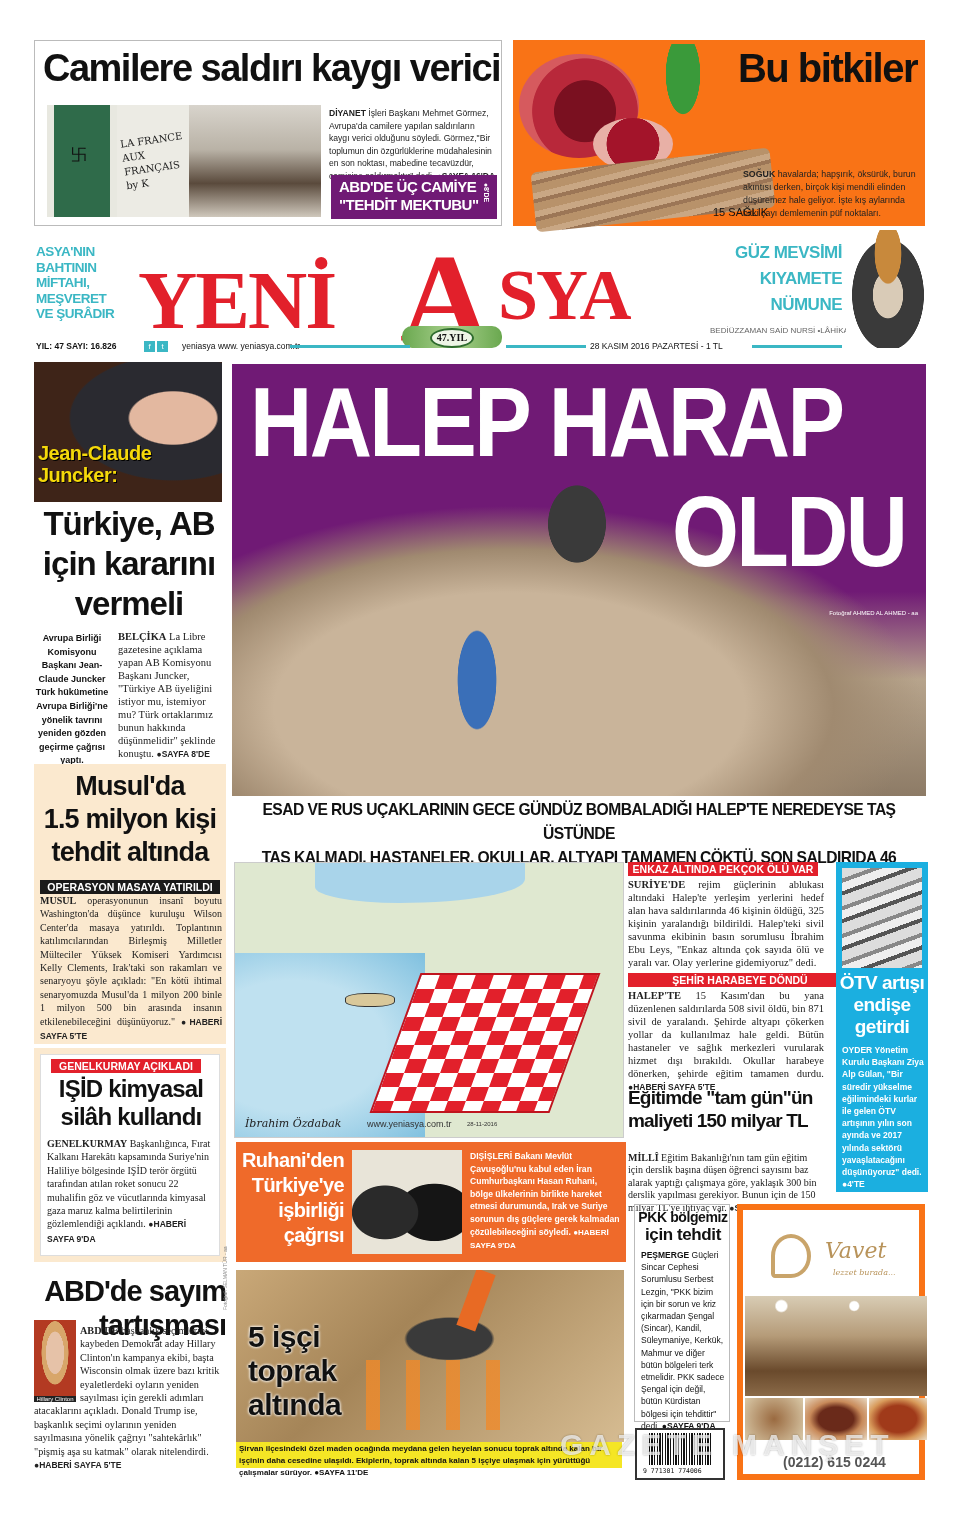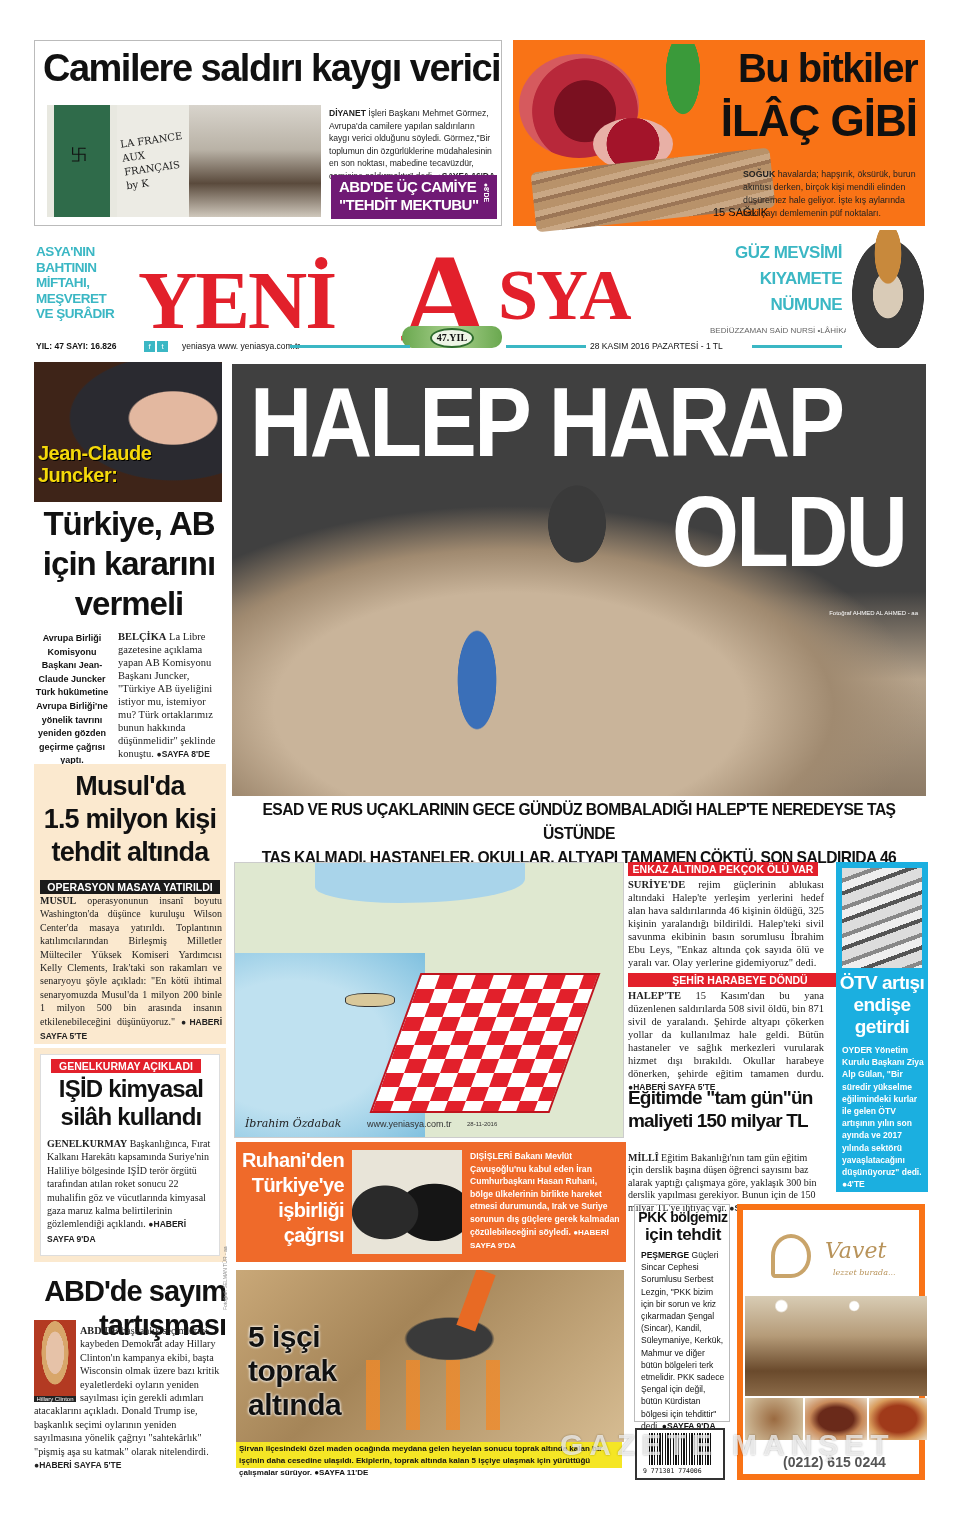--- a/index.html
+++ b/index.html
@@ -34,21 +34,20 @@
     <div class="abs" style="left:146px;top:14px;font-size:7px;font-weight:bold;transform:rotate(90deg);white-space:nowrap;">●8'DE</div>
   </div>
 </div>
 
 <div class="abs" style="left:513px;top:40px;width:412px;height:186px;background:#f97316;padding-left:20px;">
   <div class="abs" style="left:6px;top:14px;width:120px;height:104px;border-radius:50%;background:radial-gradient(circle at 55% 55%,#7a1020 0 35%,#b8283a 36% 60%,#d65a5e 61% 100%);"></div>
   <div class="abs" style="left:80px;top:78px;width:80px;height:52px;border-radius:50%;background:radial-gradient(circle,#a3142a 0 55%,#e8b0a6 56%);"></div>
   <div class="abs" style="left:140px;top:4px;width:60px;height:100px;background:radial-gradient(ellipse at 50% 30%,#3a9a3a 0 40%,transparent 41%);"></div>
   <div class="abs" style="left:20px;top:120px;width:240px;height:60px;background:repeating-linear-gradient(-8deg,#b8926a 0 8px,#9c7656 8px 12px,#c9a784 12px 18px);border-radius:6px;transform:rotate(-6deg);"></div>
   <div class="abs hl" style="right:8px;top:6px;font-size:40px;letter-spacing:-1.5px;white-space:nowrap;">Bu bitkiler</div>
-  <div class="abs hl" style="right:8px;top:56px;font-size:44px;letter-spacing:-1px;white-space:nowrap;">İLÂÇ GİBİ</div>
   <div class="abs" style="left:230px;top:128px;width:178px;font-size:8.8px;line-height:13px;color:#222;">
     <b>SOĞUK</b><span> havalarda; hapşırık, öksürük, burun akıntısı derken, birçok kişi mendili elinden düşüremez hale geliyor. İşte kış aylarında bitki çayı demlemenin püf noktaları.</span>
   </div>
   <div class="abs" style="left:200px;top:166px;font-size:11px;white-space:nowrap;">15 SAĞLIK</div>
 </div>
 
 <div class="abs" style="left:30px;top:230px;width:900px;height:128px;">
   <div class="abs hl" style="left:6px;top:14px;font-size:13.5px;line-height:15.5px;color:#3bb7c4;">
     <div>ASYA'NIN</div>
     <div>BAHTININ</div>
@@ -93,21 +92,21 @@
     <div>için kararını</div>
     <div>vermeli</div>
   </div>
   <div class="abs" style="left:0;top:270px;width:76px;font-size:9px;line-height:13.6px;font-weight:bold;text-align:center;">Avrupa Birliği Komisyonu Başkanı Jean-Claude Juncker Türk hükümetine Avrupa Birliği'ne yönelik tavrını yeniden gözden geçirme çağrısı yaptı.</div>
   <div class="abs body-serif" style="left:84px;top:268px;width:106px;text-align:left;">
     <b>BELÇİKA</b><span> La Libre gazetesine açıklama yapan AB Komisyonu Başkanı Juncker, "Türkiye AB üyeliğini istiyor mu, istemiyor mu? Türk ortaklarımız bunun hakkında düşünmelidir" şeklinde konuştu.</span>
     <span class="ref">●SAYFA 8'DE</span>
   </div>
 </div>
 
-<div class="abs" style="left:232px;top:364px;width:694px;height:432px;background:#404040;overflow:hidden;">
+<div class="abs" style="left:232px;top:364px;width:694px;height:432px;background:#701a75;overflow:hidden;">
   <div class="abs" style="left:0;top:140px;width:694px;height:292px;background:radial-gradient(ellipse at 40% 70%,#c9b49a 0 40%,#a08a70 55%,transparent 70%),linear-gradient(180deg,transparent 0 30%,#b7a48c 60%,#8d7b66 100%);"></div>
   <div class="abs" style="left:300px;top:100px;width:90px;height:120px;background:radial-gradient(ellipse,#3a3a3a 0 45%,transparent 46%);"></div>
   <div class="abs" style="left:200px;top:240px;width:90px;height:190px;background:radial-gradient(ellipse at 50% 40%,#3a6fb8 0 30%,transparent 31%);"></div>
   <div class="abs hl" style="left:18px;top:2px;font-size:98px;color:#fff;letter-spacing:-3px;white-space:nowrap;font-stretch:condensed;transform:scaleX(0.88);transform-origin:left top;">HALEP HARAP</div>
   <div class="abs hl" style="left:440px;top:110px;font-size:100px;color:#fff;letter-spacing:-3px;white-space:nowrap;transform:scaleX(0.86);transform-origin:left top;">OLDU</div>
   <div class="abs" style="right:8px;top:246px;font-size:6px;color:#fff;white-space:nowrap;">Fotoğraf AHMED AL AHMED - aa</div>
 </div>
 <div class="abs hl" style="left:232px;top:798px;width:694px;text-align:center;font-size:17px;line-height:24px;letter-spacing:-0.6px;transform:scaleX(0.92);transform-origin:center top;">
   <div>ESAD VE RUS UÇAKLARININ GECE GÜNDÜZ BOMBALADIĞI HALEP'TE NEREDEYSE TAŞ ÜSTÜNDE</div>
   <div>TAŞ KALMADI. HASTANELER, OKULLAR, ALTYAPI TAMAMEN ÇÖKTÜ. SON SALDIRIDA 46 KİŞİ ÖLDÜ.</div>

